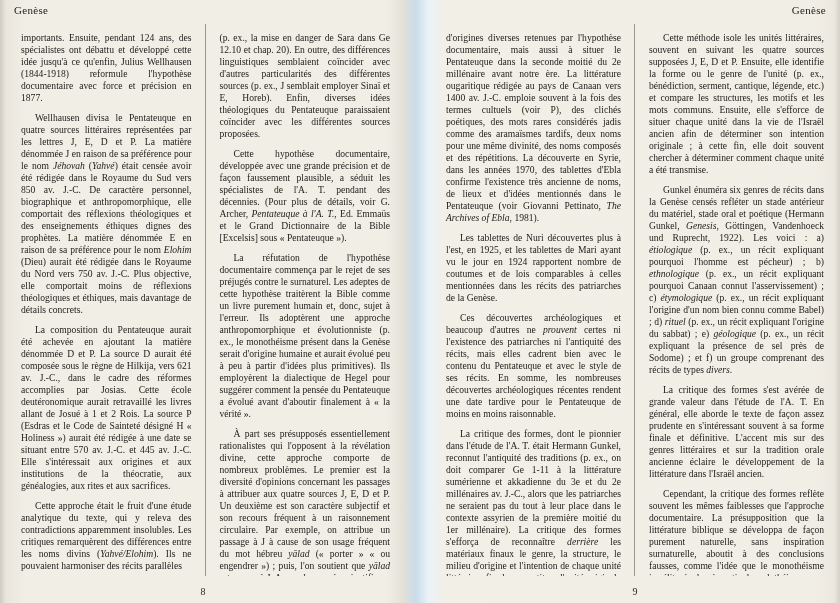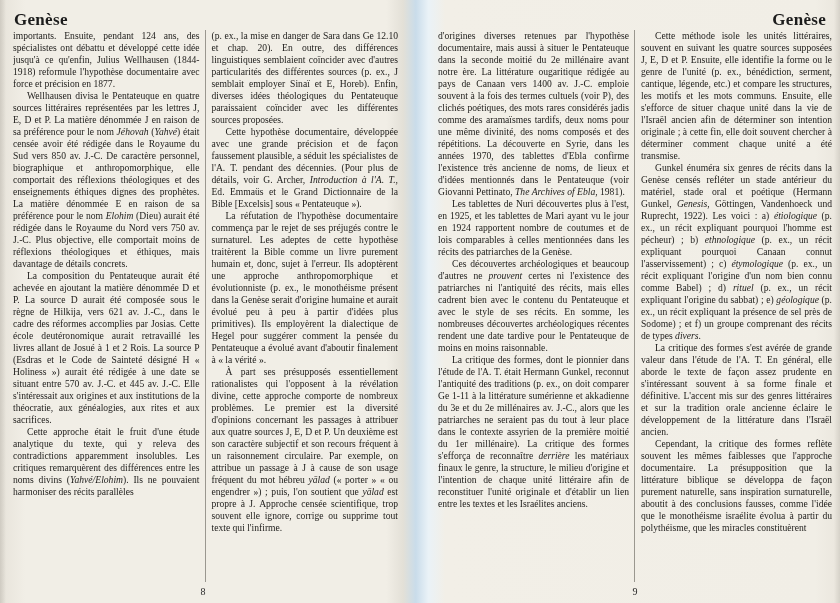--- a/index.html
+++ b/index.html
@@ -10,44 +10,44 @@
   }
   .book{
     position:relative;width:840px;height:603px;
     background:linear-gradient(90deg,#e7e3da 0%,#f1eee6 3%,#f1eee6 46%,#e3e0d7 48%,
       #c9dcea 49.5%,#eaf2f7 51%,#f2efe7 53%,#f1eee6 97%,#eae6dd 100%);
   }
   .page{position:absolute;top:0;height:603px;}
   .page.left{left:0;width:406px;}
   .page.right{left:430px;width:410px;}
   .page-header{
-    font-weight:bold;font-size:17px;color:#1c1c1c;
+    font-weight:normal;font-size:11px;color:#1c1c1c;
     letter-spacing:.3px;
-    padding-top:10px;height:16px;
+    padding-top:4px;height:16px;
   }
   .page.left .page-header{text-align:left;padding-left:14px;}
   .page.right .page-header{text-align:right;padding-right:14px;}
   .cols{
     display:flex;flex-direction:row;
     padding:4px 8px 0 13px;
   }
   .page.right .cols{padding:4px 8px 0 8px;}
   .col{
     width:50%;
     height:552px;
     overflow:hidden;
     text-align:justify;
     font-size:9.6px;line-height:12px;color:#1d1c1a;
     padding:0 5px 0 0;
   }
   .col.second{
     border-left:1px solid #9a978f;
     padding:0 0 0 6px;
   }
-  .para{margin:0;text-indent:0;}
+  .para{margin:8px;text-indent:0;}
   .para.indent{text-indent:14px;font-family:Liberation Serif, serif;}
   .para i{font-style:italic;}
   .pagenum{
     position:absolute;bottom:6px;left:0;width:100%;
     text-align:center;font-size:10px;color:#2a2a2a;
   }
   
   .edge-shade-left{
     position:absolute;left:0;top:0;width:6px;height:603px;
     background:linear-gradient(90deg,#cfcbc2,rgba(240,237,229,0));
@@ -70,21 +70,21 @@
     <div class="page-header">Genèse</div>
     <div class="cols">
       <div class="col first">
           <p class="para">importants. Ensuite, pendant 124 ans, des spécialistes ont débattu et développé cette idée jusqu'à ce qu'enfin, Julius Wellhausen (1844-1918) reformule l'hypothèse documentaire avec force et précision en 1877.</p>
           <p class="para indent">Wellhausen divisa le Pentateuque en quatre sources littéraires représentées par les lettres J, E, D et P. La matière dénommée J en raison de sa préférence pour le nom <i>Jéhovah</i> (<i>Yahvé</i>) était censée avoir été rédigée dans le Royaume du Sud vers 850 av. J.-C. De caractère personnel, biographique et anthropomorphique, elle comportait des réflexions théologiques et des enseignements éthiques dignes des prophètes. La matière dénommée E en raison de sa préférence pour le nom <i>Elohim</i> (Dieu) aurait été rédigée dans le Royaume du Nord vers 750 av. J.-C. Plus objective, elle comportait moins de réflexions théologiques et éthiques, mais davantage de détails concrets.</p>
           <p class="para indent">La composition du Pentateuque aurait été achevée en ajoutant la matière dénommée D et P. La source D aurait été composée sous le règne de Hilkija, vers 621 av. J.-C., dans le cadre des réformes accomplies par Josias. Cette école deutéronomique aurait retravaillé les livres allant de Josué à 1 et 2 Rois. La source P (Esdras et le Code de Sainteté désigné H « Holiness ») aurait été rédigée à une date se situant entre 570 av. J.-C. et 445 av. J.-C. Elle s'intéressait aux origines et aux institutions de la théocratie, aux généalogies, aux rites et aux sacrifices.</p>
           <p class="para indent">Cette approche était le fruit d'une étude analytique du texte, qui y releva des contradictions apparemment insolubles. Les critiques remarquèrent des différences entre les noms divins (<i>Yahvé/Elohim</i>). Ils ne pouvaient harmoniser des récits parallèles</p>
         </div>
       <div class="col second">
           <p class="para">(p. ex., la mise en danger de Sara dans Ge 12.10 et chap. 20). En outre, des différences linguistiques semblaient coïncider avec d'autres particularités des différentes sources (p. ex., J semblait employer Sinaï et E, Horeb). Enfin, diverses idées théologiques du Pentateuque paraissaient coïncider avec les différentes sources proposées.</p>
-          <p class="para indent">Cette hypothèse documentaire, développée avec une grande précision et de façon faussement plausible, a séduit les spécialistes de l'A. T. pendant des décennies. (Pour plus de détails, voir G. Archer, <i>Introduction à l'A. T.</i>, Ed. Emmaüs et le Grand Dictionnaire de la Bible [Excelsis] sous « Pentateuque »).</p>
+          <p class="para indent">Cette hypothèse documentaire, développée avec une grande précision et de façon faussement plausible, a séduit les spécialistes de l'A. T. pendant des décennies. (Pour plus de détails, voir G. Archer, <i>Pentateuque à l'A. T.</i>, Ed. Emmaüs et le Grand Dictionnaire de la Bible [Excelsis] sous « Pentateuque »).</p>
           <p class="para indent">La réfutation de l'hypothèse documentaire commença par le rejet de ses préjugés contre le surnaturel. Les adeptes de cette hypothèse traitèrent la Bible comme un livre purement humain et, donc, sujet à l'erreur. Ils adoptèrent une approche anthropomorphique et évolutionniste (p. ex., le monothéisme présent dans la Genèse serait d'origine humaine et aurait évolué peu à peu à partir d'idées plus primitives). Ils employèrent la dialectique de Hegel pour suggérer comment la pensée du Pentateuque a évolué avant d'aboutir finalement à « la vérité ».</p>
           <p class="para indent">À part ses présupposés essentiellement rationalistes qui l'opposent à la révélation divine, cette approche comporte de nombreux problèmes. Le premier est la diversité d'opinions concernant les passages à attribuer aux quatre sources J, E, D et P. Un deuxième est son caractère subjectif et son recours fréquent à un raisonnement circulaire. Par exemple, on attribue un passage à J à cause de son usage fréquent du mot hébreu <i>yālad</i> (« porter » « ou engendrer ») ; puis, l'on soutient que <i>yālad</i> est propre à J. Approche censée scientifique, trop souvent elle ignore, corrige ou supprime tout texte qui l'infirme.</p>
         </div>
     </div>
     <div class="pagenum">8</div>
   </div>
 
   <div class="page right">
     <div class="page-header">Genèse</div>
     <div class="cols">

